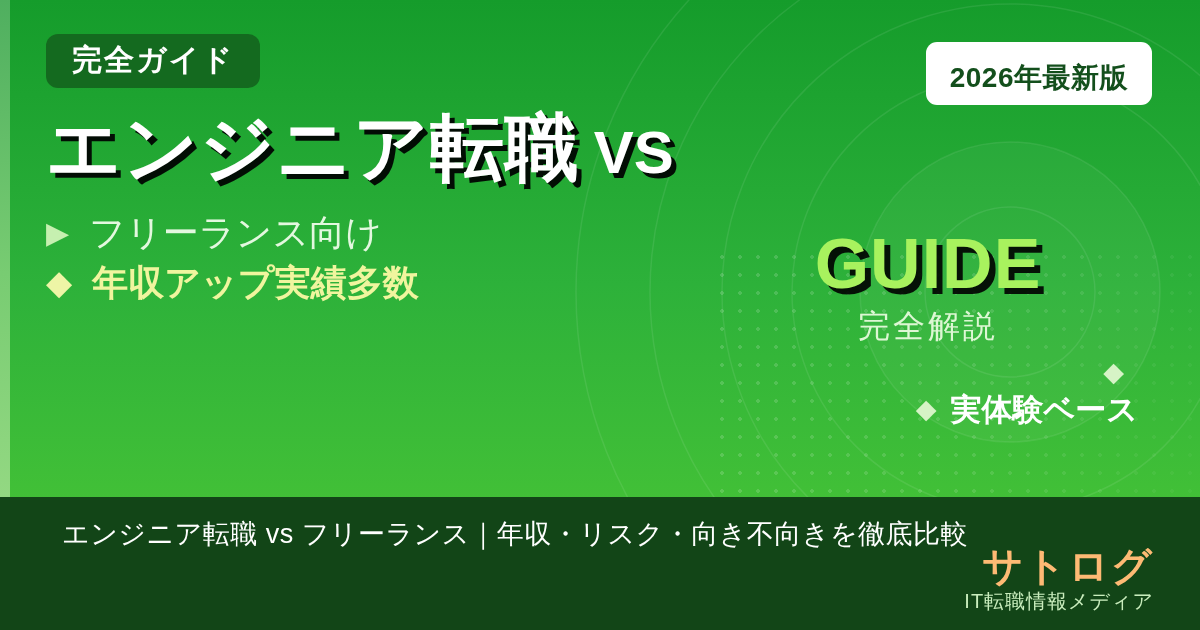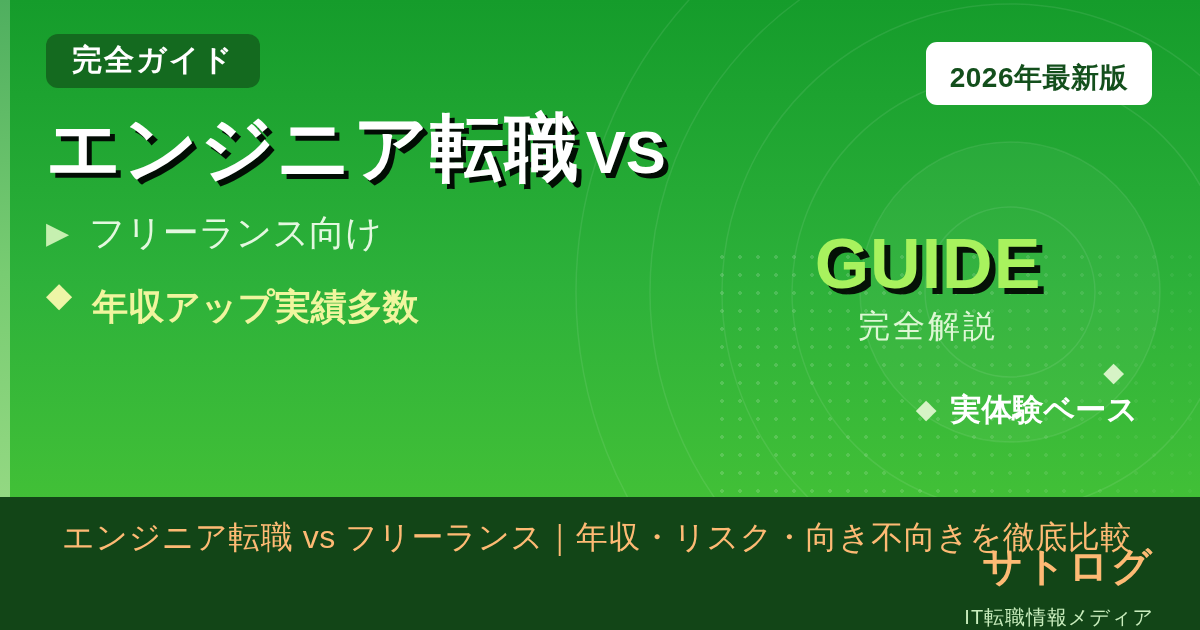--- a/index.html
+++ b/index.html
@@ -90,21 +90,21 @@
     font-size: 74px;
     font-weight: bold;
     line-height: 1.04;
     letter-spacing: 1px;
     white-space: nowrap;
     text-shadow: 5px 5px 0 rgba(0,0,0,0.92);
   }
   .headline .vs-token {
     font-size: 60px;
     letter-spacing: 0;
-    margin-left: 6px;
+    margin-left: 14px;
   }
 
   .bullet-row {
     display: flex;
     align-items: center;
     white-space: nowrap;
   }
   .bullet-row.r1 { margin-top: 26px; }
   .bullet-row.r2 { margin-top: 10px; }
 
@@ -112,21 +112,21 @@
     font-size: 34px;
     line-height: 1;
     margin-right: 20px;
     display: inline-block;
   }
   .bullet-mark.tri   { color: #c6f0b0; font-size: 30px; }
   .bullet-mark.dia-y { color: #eef5a6; font-size: 34px; }
 
   .bullet-text { font-size: 36px; line-height: 1.1; text-align: center; }
   .bullet-text.pale   { color: #e3f8df; font-weight: normal; }
-  .bullet-text.yellow { color: #f0f59e; font-weight: bold; margin-top: 24px; }
+  .bullet-text.yellow { color: #f0f59e; font-weight: bold; }
 
   
   .right-col {
     position: absolute;
     right: 62px;
     top: 230px;
     width: 420px;
     text-align: center;
   }
 
@@ -192,22 +192,22 @@
     top: 497px;
     width: 1200px;
     height: 133px;
     background: #124517;
     z-index: 8;
   }
   .footer-caption {
     position: absolute;
     left: 62px;
     top: 20px;
-    color: #fdba74;
-    font-size: 32px;
+    color: #ffffff;
+    font-size: 27px;
     letter-spacing: 0.5px;
     line-height: 1.3;
     white-space: nowrap;
   }
   .brand-block {
     position: absolute;
     right: 46px;
     top: 48px;
     text-align: right;
   }
@@ -216,21 +216,21 @@
     font-size: 40px;
     font-weight: bold;
     letter-spacing: 2px;
     line-height: 1.05;
   }
   .brand-tagline {
     color: #c9edbd;
     font-size: 20px;
     letter-spacing: 1px;
     line-height: 1.2;
-    margin-top: 18px;
+    margin-top: 2px;
   }
 </style>
 </head>
 <body>
 
 <div class="ogp-card">
 
   <svg class="rings" viewBox="0 0 1200 497" preserveAspectRatio="none" aria-hidden="true">
     <g fill="none" stroke="#ffffff" stroke-opacity="0.085" stroke-width="1.5">
       <circle cx="1010" cy="292" r="85"></circle>

